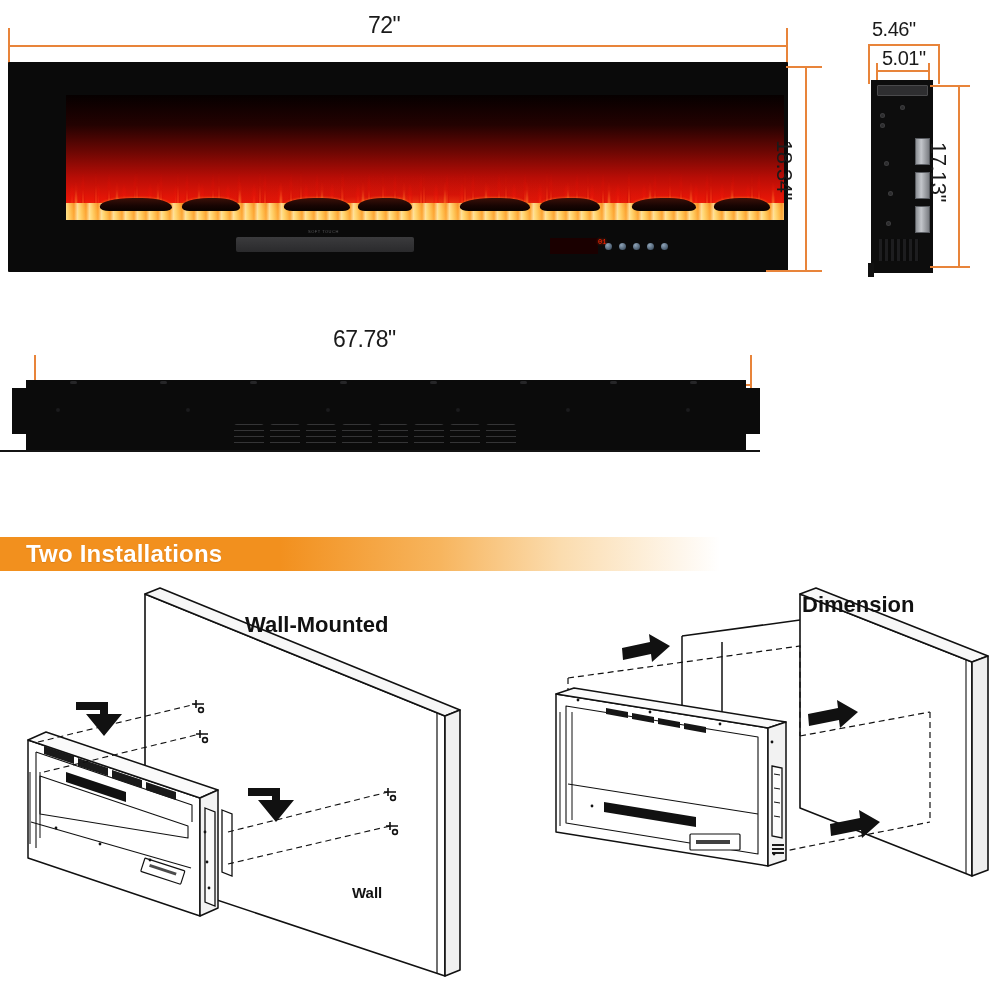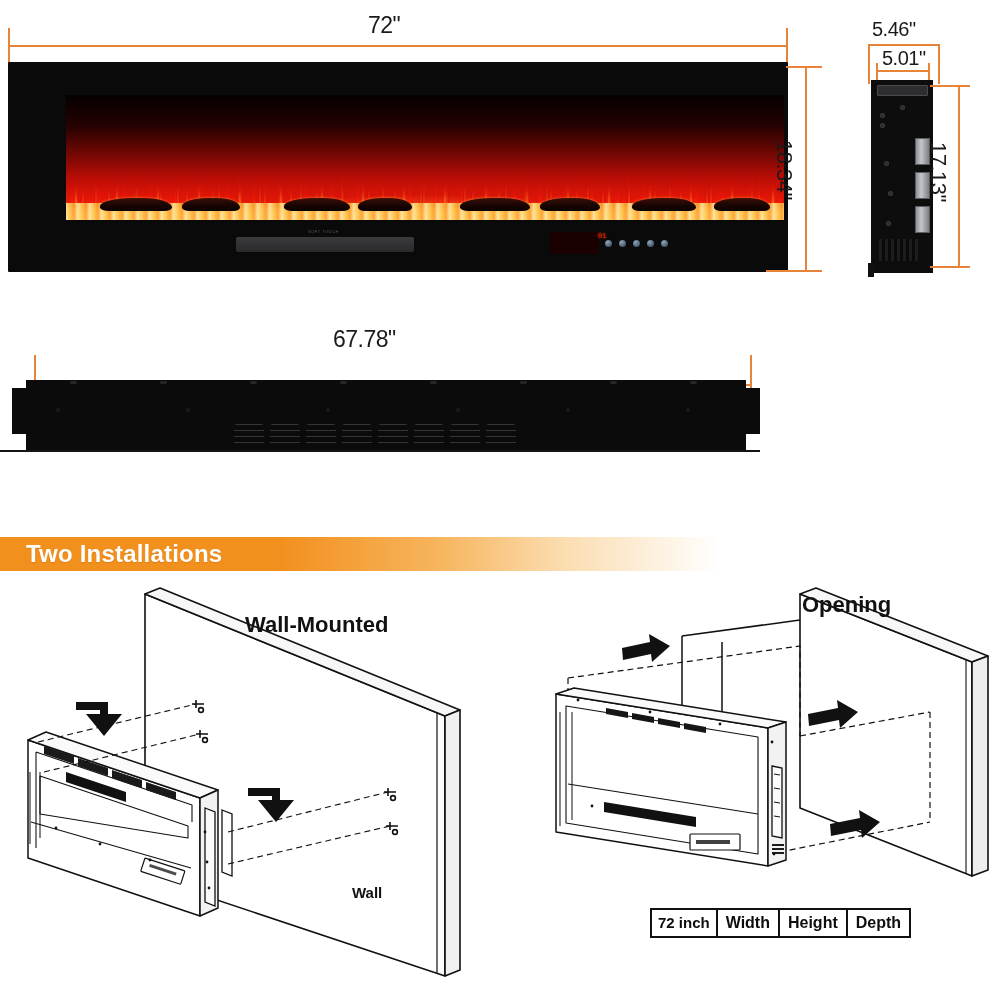--- a/index.html
+++ b/index.html
@@ -80,21 +80,21 @@
     position:absolute; left:228px; bottom:20px; width:178px; height:15px;
     background:linear-gradient(to bottom,#3b3b3d,#2a2a2c);
     border-radius:2px;
   }
   #ctrl-label {
     position:absolute; left:300px; bottom:38px;
     font-size:4px; color:#5a5a5c; letter-spacing:0.5px;
   }
   #touch-panel { position:absolute; right:120px; bottom:18px; display:flex; align-items:center; gap:7px; }
   #led-display {
-    width:12px; height:22px;
+    width:12px; height:16px;
     background:#1a0000;
     color:#ff2200;
     font-family:"Liberation Mono", monospace;
     font-size:7px; line-height:9px; 
     text-shadow:0 0 3px #ff3300;
     padding-left:48px;
   }
   .touch-btn {
     width:7px; height:7px; border-radius:50%;
     background:radial-gradient(circle at 35% 30%, #8fa4b8, #4a5c6e 70%, #2e3a46 100%);
@@ -476,29 +476,23 @@
         <circle cx="274" cy="278" r="1.4"></circle>
       </g>
 
       <g fill="#111" stroke="none">
         <path d="M122 72 L150 66 L149 58 L170 70 L152 86 L151 78 L123 84 Z"></path>
         <path d="M308 138 L338 132 L337 124 L358 136 L340 152 L339 144 L309 150 Z"></path>
         <path d="M330 248 L360 242 L359 234 L380 246 L362 262 L361 254 L331 260 Z"></path>
       </g>
     </svg>
 
-    <div class="abs diagram-title" style="left:302px; top:16px;">Opening</div>
+    <div class="abs diagram-title" style="left:302px; top:16px;">Dimension</div>
   </div>
 
   <div class="abs" id="spec-table">
     <table>
       <tbody>
-          <tr>
-        <td class="corner">72 inch</td>
-        <td>Width</td>
-        <td>Height</td>
-        <td>Depth</td>
-      </tr>
     </tbody>
       </table>
   </div>
 
 </div>
 
 </body></html>

